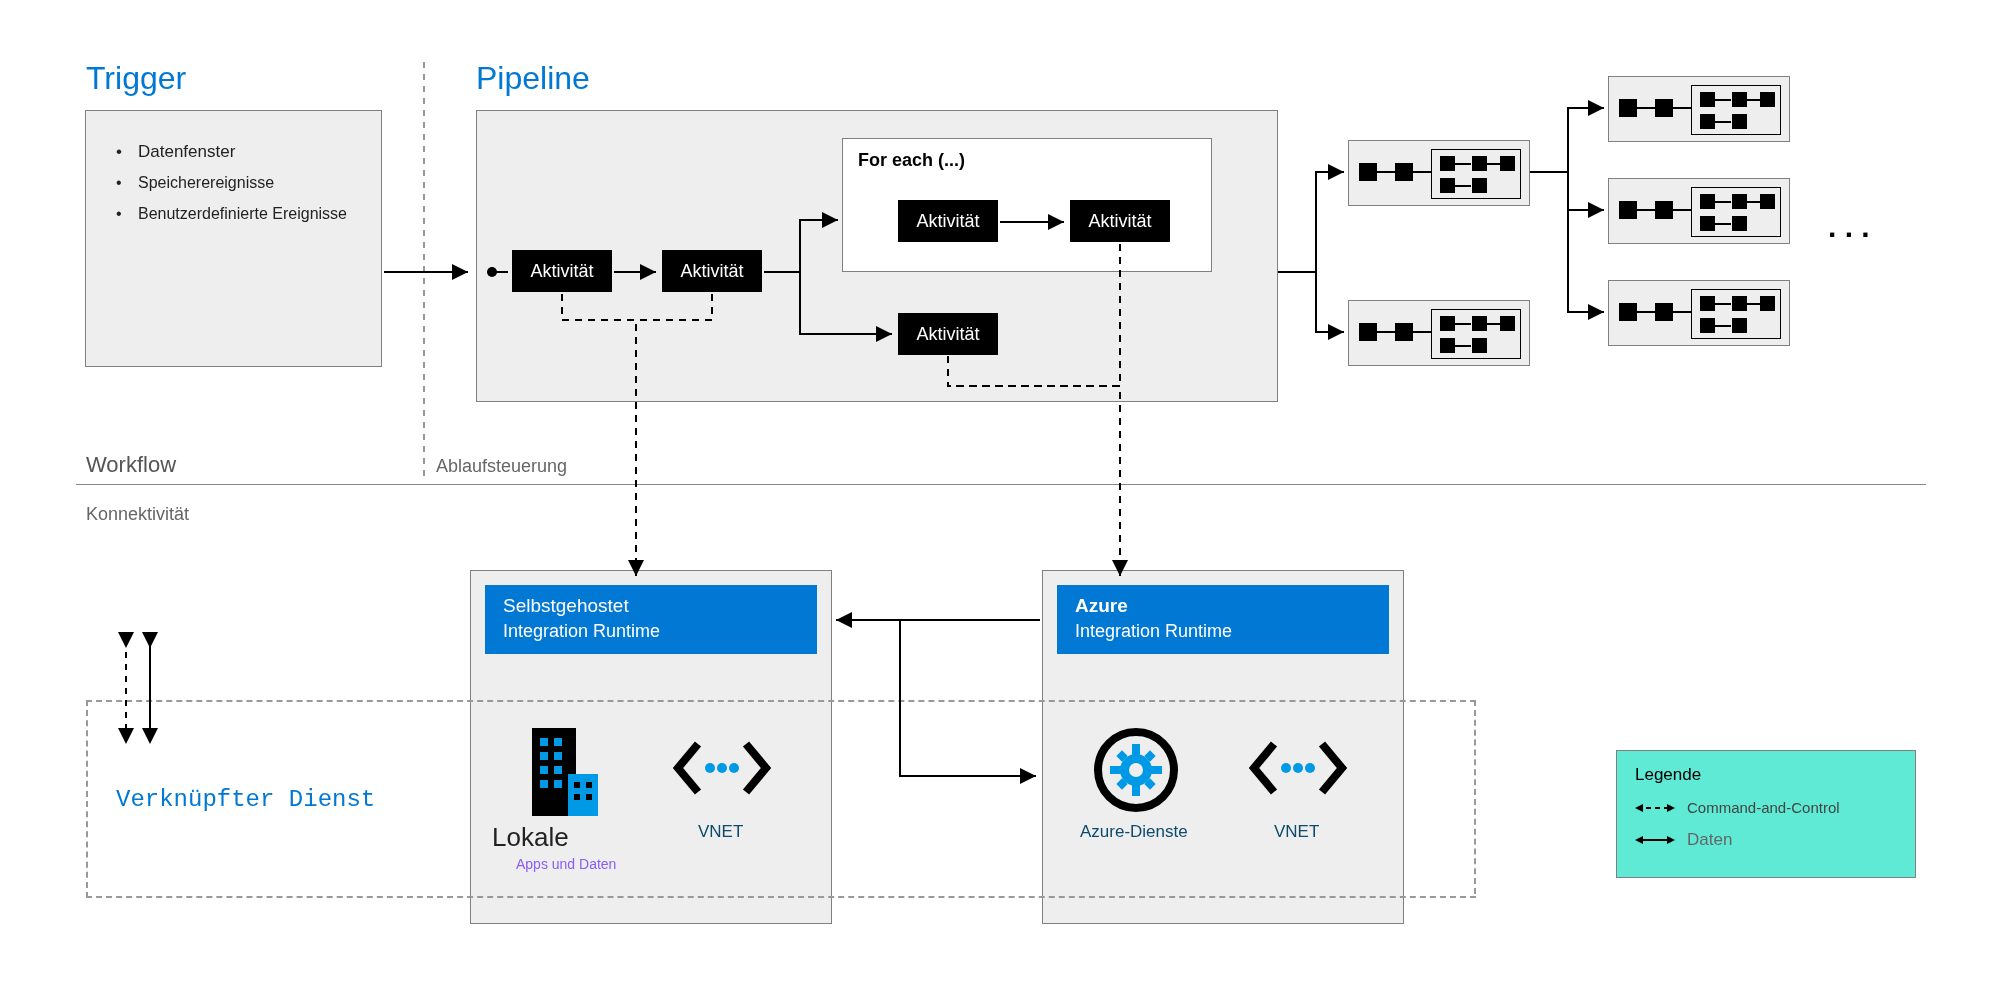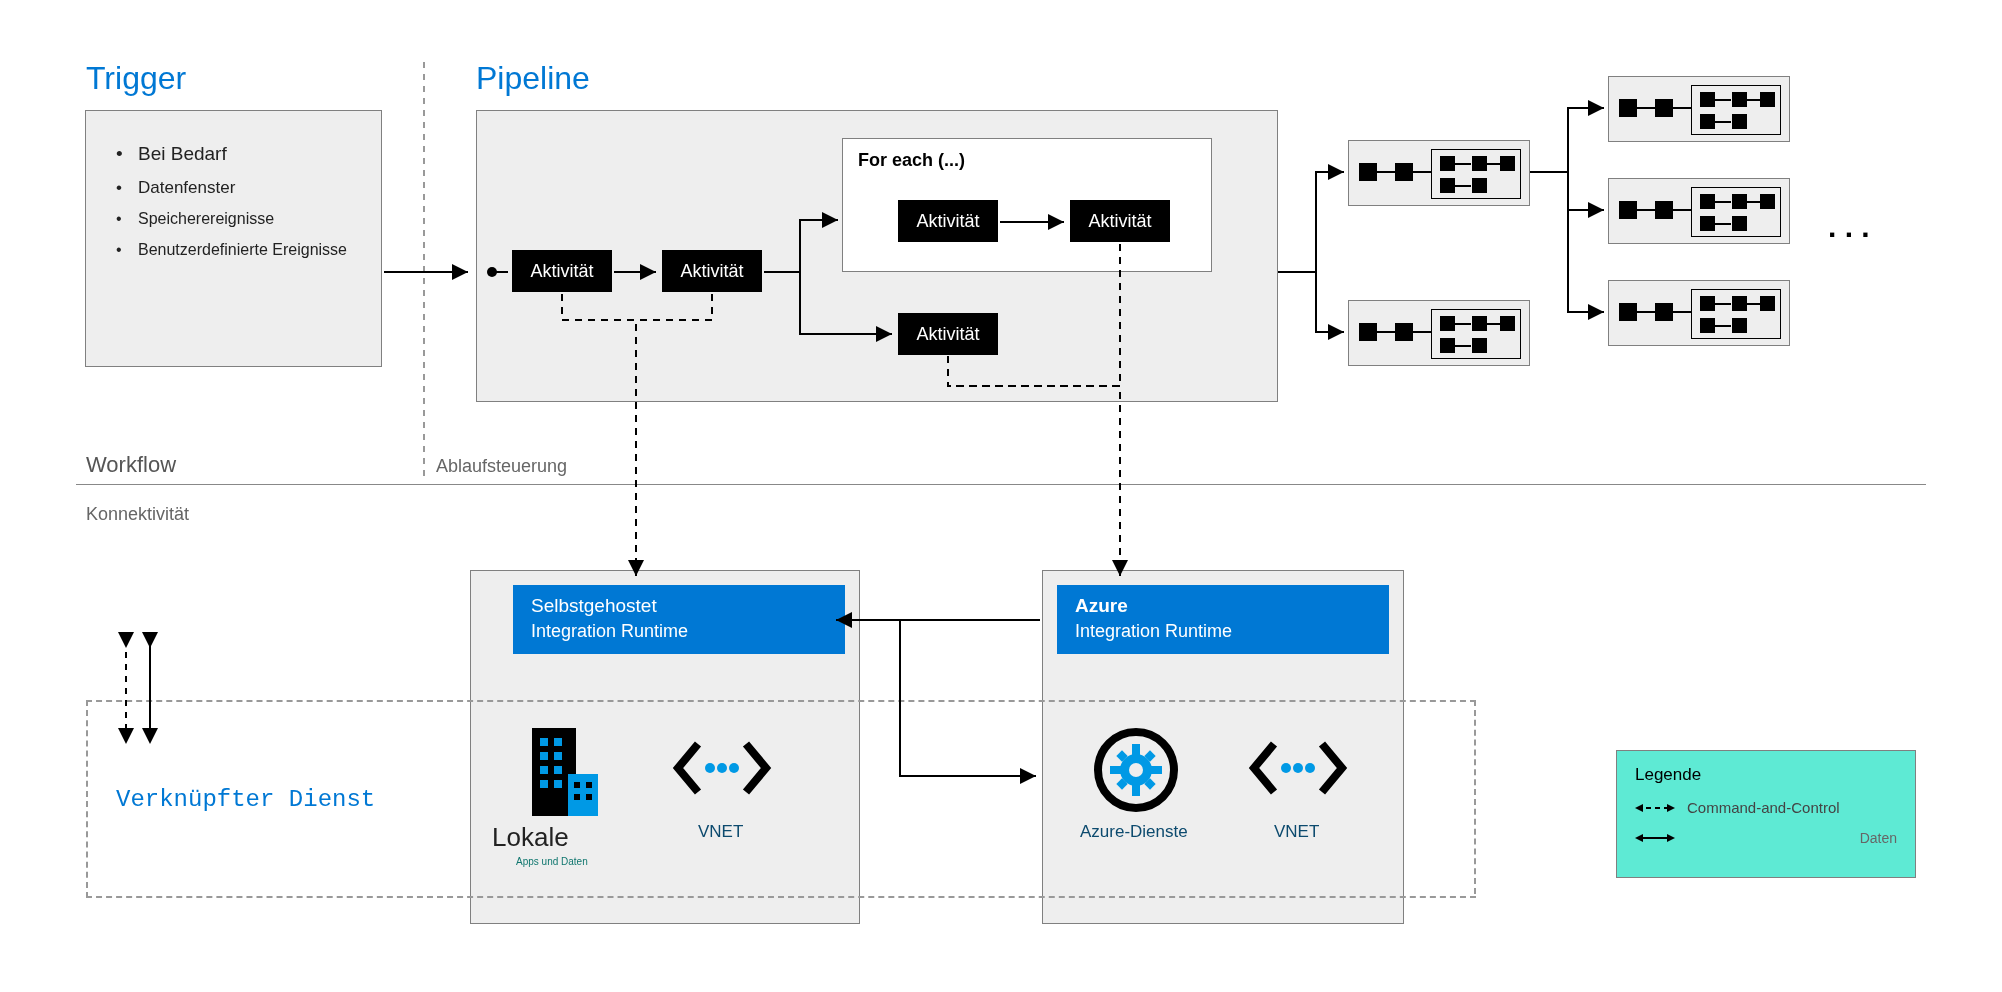--- a/index.html
+++ b/index.html
@@ -143,21 +143,21 @@
   .runtime-header .h1.bold { font-weight: 600; }
   .runtime-header .h2 { font-size: 18px; display: block; margin-top: 4px; }
 
   .runtime-label {
     position: absolute;
     font-size: 17px;
     color: #0c4a6e;
     text-align: center;
   }
   .runtime-label.big { font-size: 26px; color: #222; }
-  .runtime-label.sub { font-size: 10px; color: #0f766e; }
+  .runtime-label.sub { font-size: 14px; color: #8b5cf6; }
 
   .linked-dashed {
     position: absolute;
     border: 2px dashed #999;
   }
   .linked-title {
     position: absolute;
     color: #0078d4;
     font-size: 24px;
     font-family: Liberation Mono, monospace;
@@ -166,42 +166,41 @@
   .legend-box {
     position: absolute;
     background: #5eead4;
     border: 1px solid #808080;
     padding: 14px 18px 18px 18px;
     box-sizing: border-box;
   }
   .legend-title { font-size: 17px; }
   .legend-row { display: flex; align-items: center; margin-top: 14px; font-size: 15px; color: #444; }
   .legend-row span.t { margin-left: 12px; }
-  .legend-row.small { font-size: 14px; color: #666; justify-content: space-between; }
+  .legend-row.small { font-size: 17px; color: #666; }
 
   svg.arrows {
     position: absolute;
     left: 0;
     top: 0;
     width: 2002px;
     height: 992px;
     pointer-events: none;
   }
 </style>
 </head>
 <body>
 
 <div class="canvas">
 
   <div class="title-blue" style="left:86px; top:60px;">Trigger</div>
   <div class="title-blue" style="left:476px; top:60px;">Pipeline</div>
 
   <div class="trigger-box">
     <ul class="trigger-list">
-      <li>Bei Bedarf</li>
       <li class="small">Datenfenster</li>
       <li class="xsmall">Speicherereignisse</li>
       <li class="xsmall">Benutzerdefinierte Ereignisse</li>
     </ul>
   </div>
 
   <div class="pipeline-box"></div>
 
   <div class="activity" style="left:512px; top:250px; width:100px;">Aktivität</div>
   <div class="activity" style="left:662px; top:250px; width:100px;">Aktivität</div>
@@ -295,21 +294,21 @@
     </div>
   </div>
 
   <div class="ellipsis" style="left:1828px; top:210px;">. . .</div>
 
   <div class="region-label" style="left:86px; top:452px;">Workflow</div>
   <div class="region-label small" style="left:436px; top:456px;">Ablaufsteuerung</div>
   <div class="hrule" style="left:76px; top:484px; width:1850px;"></div>
   <div class="region-label small" style="left:86px; top:504px;">Konnektivität</div>
 
-  <div class="runtime-outer" style="left:470px; top:570px; width:360px; height:352px;padding-left:28px;">
+  <div class="runtime-outer" style="left:470px; top:570px; width:360px; height:352px;">
     <div class="runtime-header" style="margin:14px 14px 0 14px;">
       <span class="h1">Selbstgehostet</span>
       <span class="h2">Integration Runtime</span>
     </div>
   </div>
 
   <svg style="position:absolute; left:524px; top:728px;" width="80" height="90" viewBox="0 0 80 90">
     <rect x="8" y="0" width="44" height="88" fill="#000"></rect>
     <rect x="16" y="10" width="8" height="8" fill="#0099e5"></rect>
       <rect x="30" y="10" width="8" height="8" fill="#0099e5"></rect>

